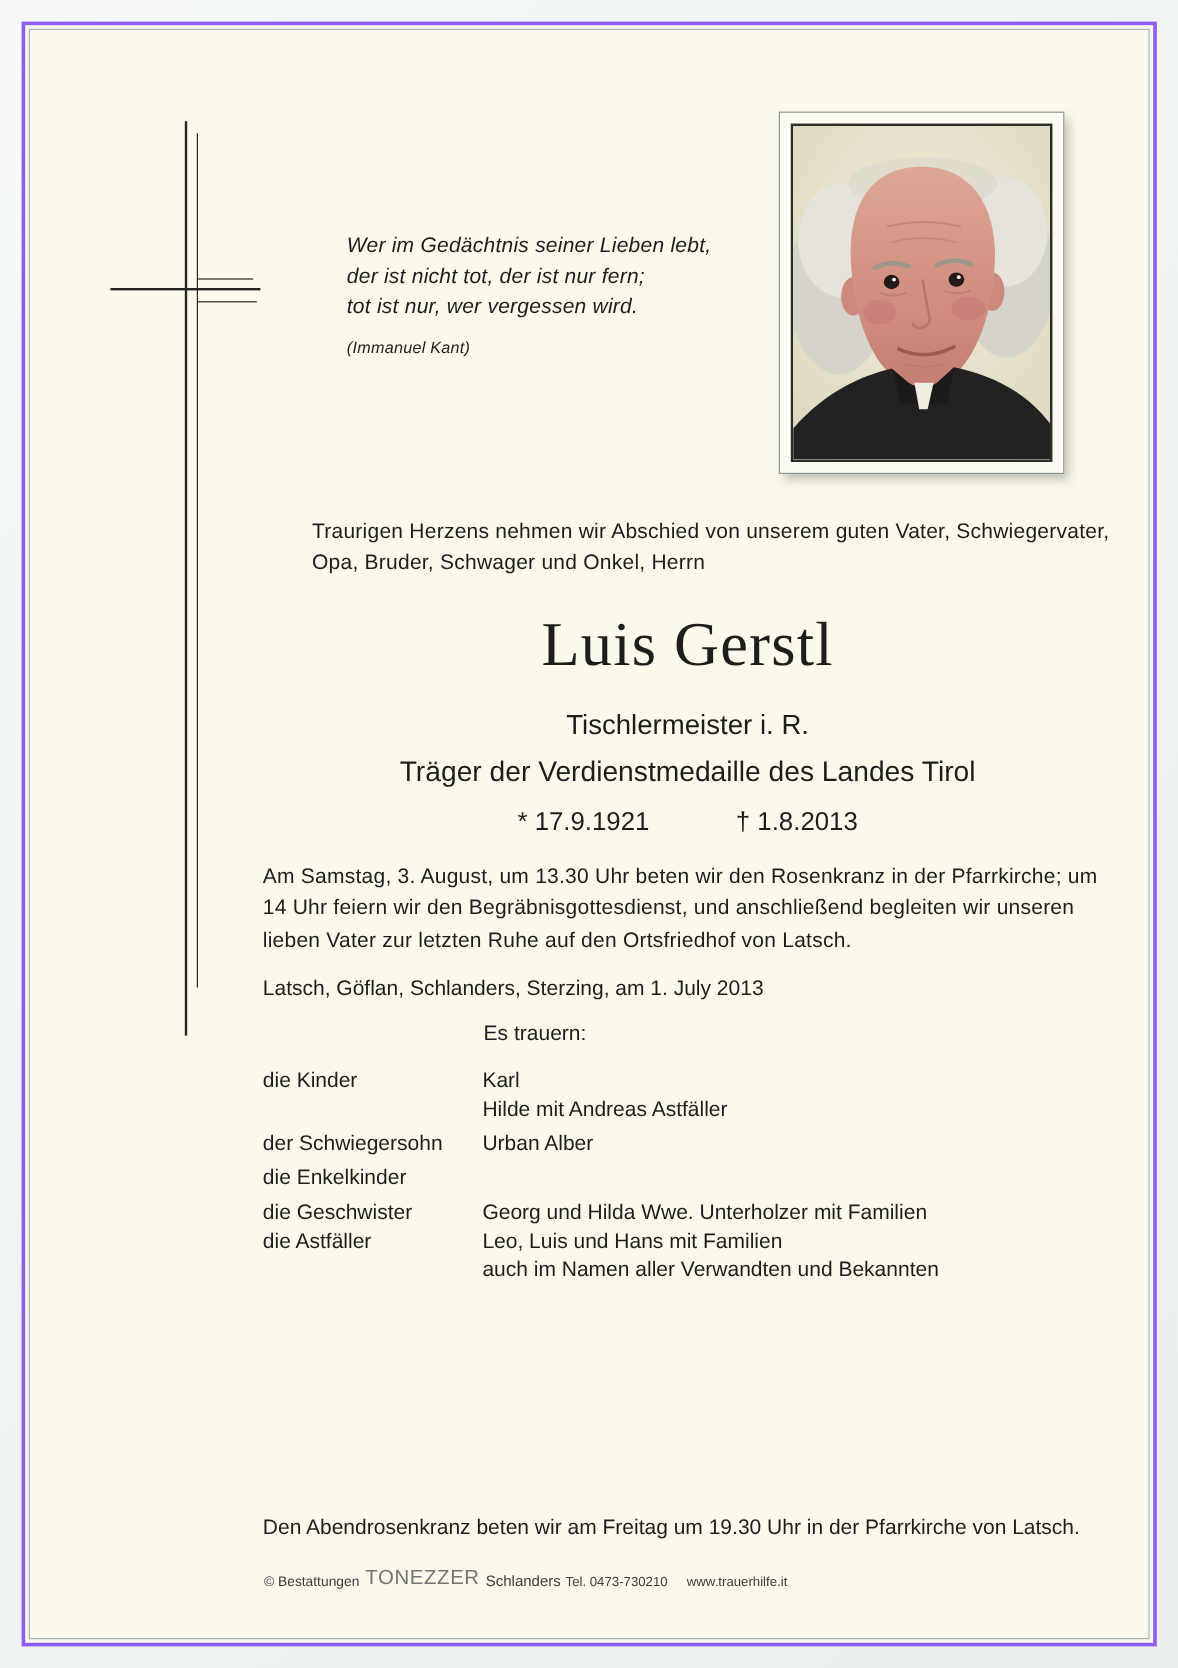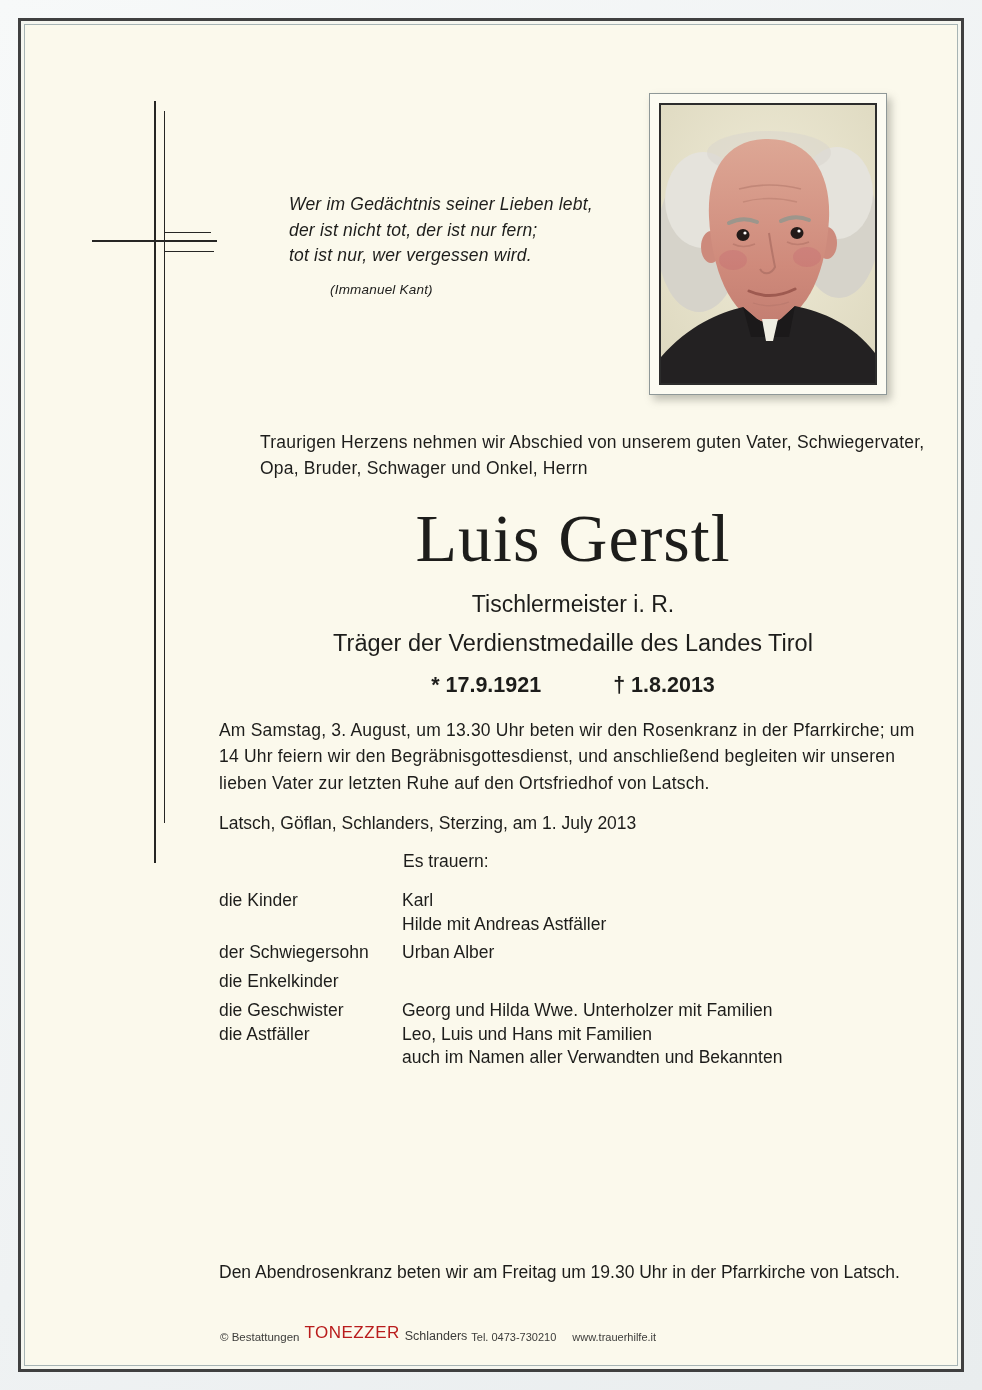--- a/index.html
+++ b/index.html
@@ -1,59 +1,59 @@
 <!DOCTYPE html>
 <html><head>
 <meta charset="utf-8">
 <style>
   html,body{margin:0;padding:0;}
   body{
     width:982px;height:1390px;position:relative;
     background:linear-gradient(135deg,#f7f9f9 0%,#eff2f3 55%,#e9edee 100%);
     font-family:"Liberation Sans",sans-serif;color:#1d1d1b;overflow:hidden;
   }
-  .frame{position:absolute;inset:18px;border:3px solid #404040;background:#f5f6ef;}
+  .frame{position:absolute;inset:18px;border:3px solid #8b5cf6;background:#f5f6ef;}
   .page{position:absolute;inset:3px;border:1px solid #a7b4b4;background:#fbf9ec;overflow:hidden;}
   
   .cross span{position:absolute;background:#262624;}
   .cv1{left:129px;top:76px;width:2px;height:762px;}
   .cv2{left:139px;top:86px;width:1px;height:712px;}
   .ch1{left:67px;top:215px;width:125px;height:2px;}
   .ch2{left:140px;top:207px;width:46px;height:1px;}
   .ch3{left:140px;top:226px;width:49px;height:1px;}
   
   .quote{position:absolute;left:264px;top:167px;font-style:italic;font-size:17.5px;line-height:25.5px;letter-spacing:.2px;}
-  .quote .attr{font-size:13.5px;margin-top:8px;margin-left:41px;}
+  .quote .attr{font-size:13.5px;margin-top:8px;}
   
   .photo{position:absolute;left:624px;top:68px;width:238px;height:302px;box-sizing:border-box;
     border:1px solid #8f9898;background:#fcfbf2;padding:9px;
     box-shadow:4px 5px 8px rgba(105,105,95,.4);}
   .photo-inner{width:100%;height:100%;box-sizing:border-box;border:2px solid #2c2c2c;background:#ece8d2;}
   .photo-inner svg{display:block;width:100%;height:100%;}
   
   .col{position:absolute;left:194px;width:708px;}
   .intro{top:404px;font-size:17.5px;line-height:26px;letter-spacing:.2px;margin-left:41px;}
   .name{top:478px;text-align:center;font-family:"Liberation Serif","DejaVu Serif",serif;
-    font-size:68px;line-height:70px;font-weight:400;letter-spacing:1px;}
+    font-size:52px;line-height:70px;font-weight:400;letter-spacing:1px;}
   .profession{top:566px;text-align:center;font-size:23px;}
   .honor{top:605px;text-align:center;font-size:23.5px;}
-  .dates{top:648px;display:flex;justify-content:center;gap:72px;font-size:21.5px;font-weight:bold;}
+  .dates{top:648px;display:flex;justify-content:center;gap:72px;font-size:21.5px;}
   .ceremony{top:692px;font-size:17.5px;line-height:26.3px;letter-spacing:.2px;}
   .dateline{top:788px;font-size:17.5px;}
   .mheading{position:absolute;left:378px;top:826px;font-size:17.5px;}
   .mourners{top:864px;font-size:17.5px;line-height:23.7px;}
   .m-row{display:flex;margin-bottom:5px;}
   .m-row.tight{margin-bottom:0;}
   .m-label{width:183px;flex:0 0 183px;}
   .m-names{flex:1;}
   .closing{top:1237px;font-size:17.5px;}
   
   .footer{position:absolute;left:195px;top:1280px;display:flex;align-items:flex-end;color:#3c3c3a;}
   .f-copy{font-size:11.5px;}
-  .f-brand{font-size:17px;letter-spacing:.5px;margin-left:5px;color:#b91c1c;margin-top:18px;}
+  .f-brand{font-size:17px;letter-spacing:.5px;margin-left:5px;color:#737373;}
   .f-loc{font-size:12.5px;margin-left:5px;}
   .f-phone{font-size:11px;margin-left:4px;}
   .f-web{font-size:11px;margin-left:16px;}
 </style>
 </head>
 <body>
 
 <div class="frame">
   <div class="page">
 

